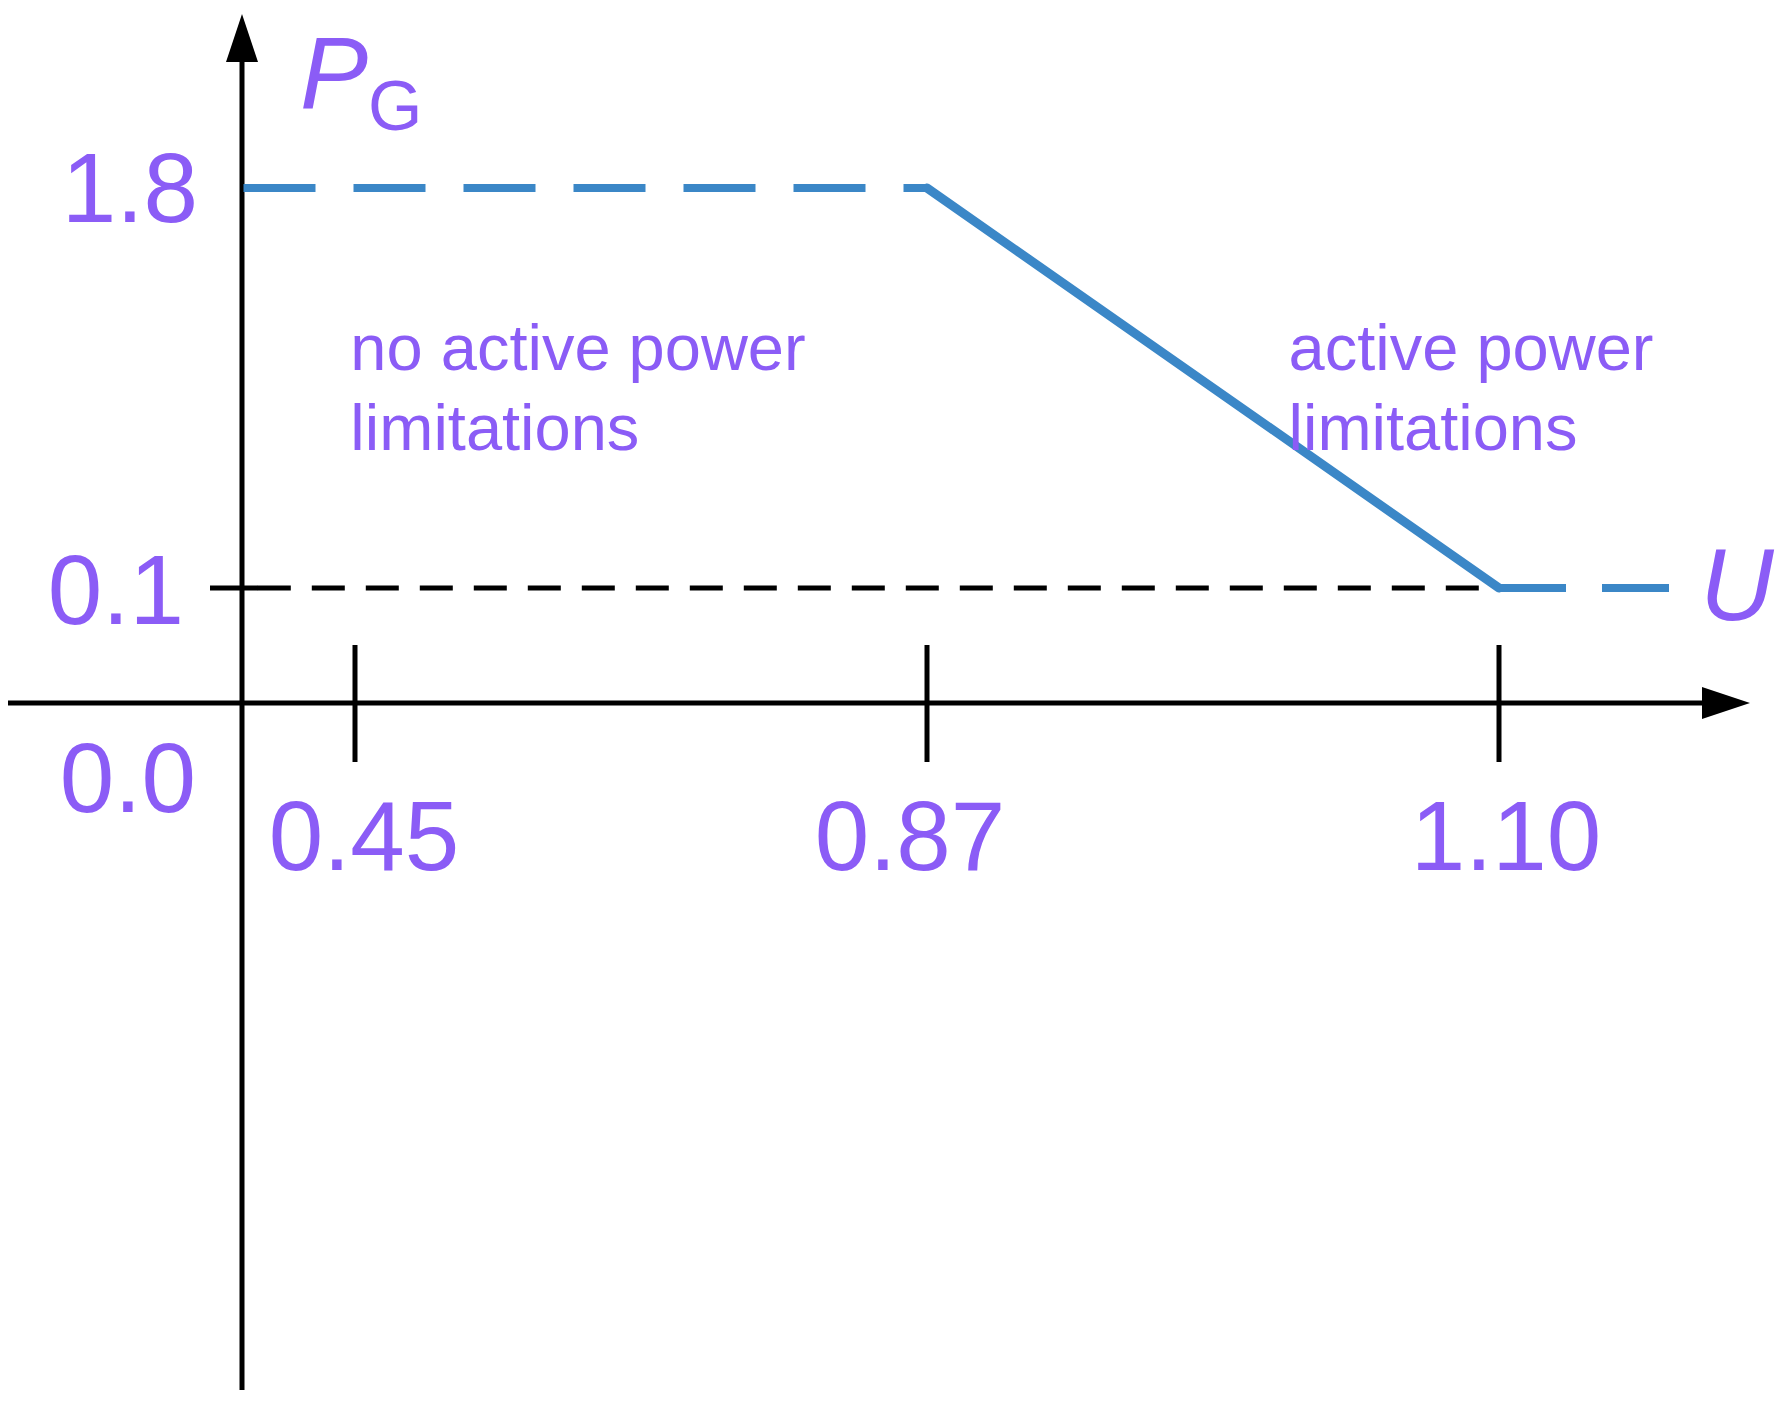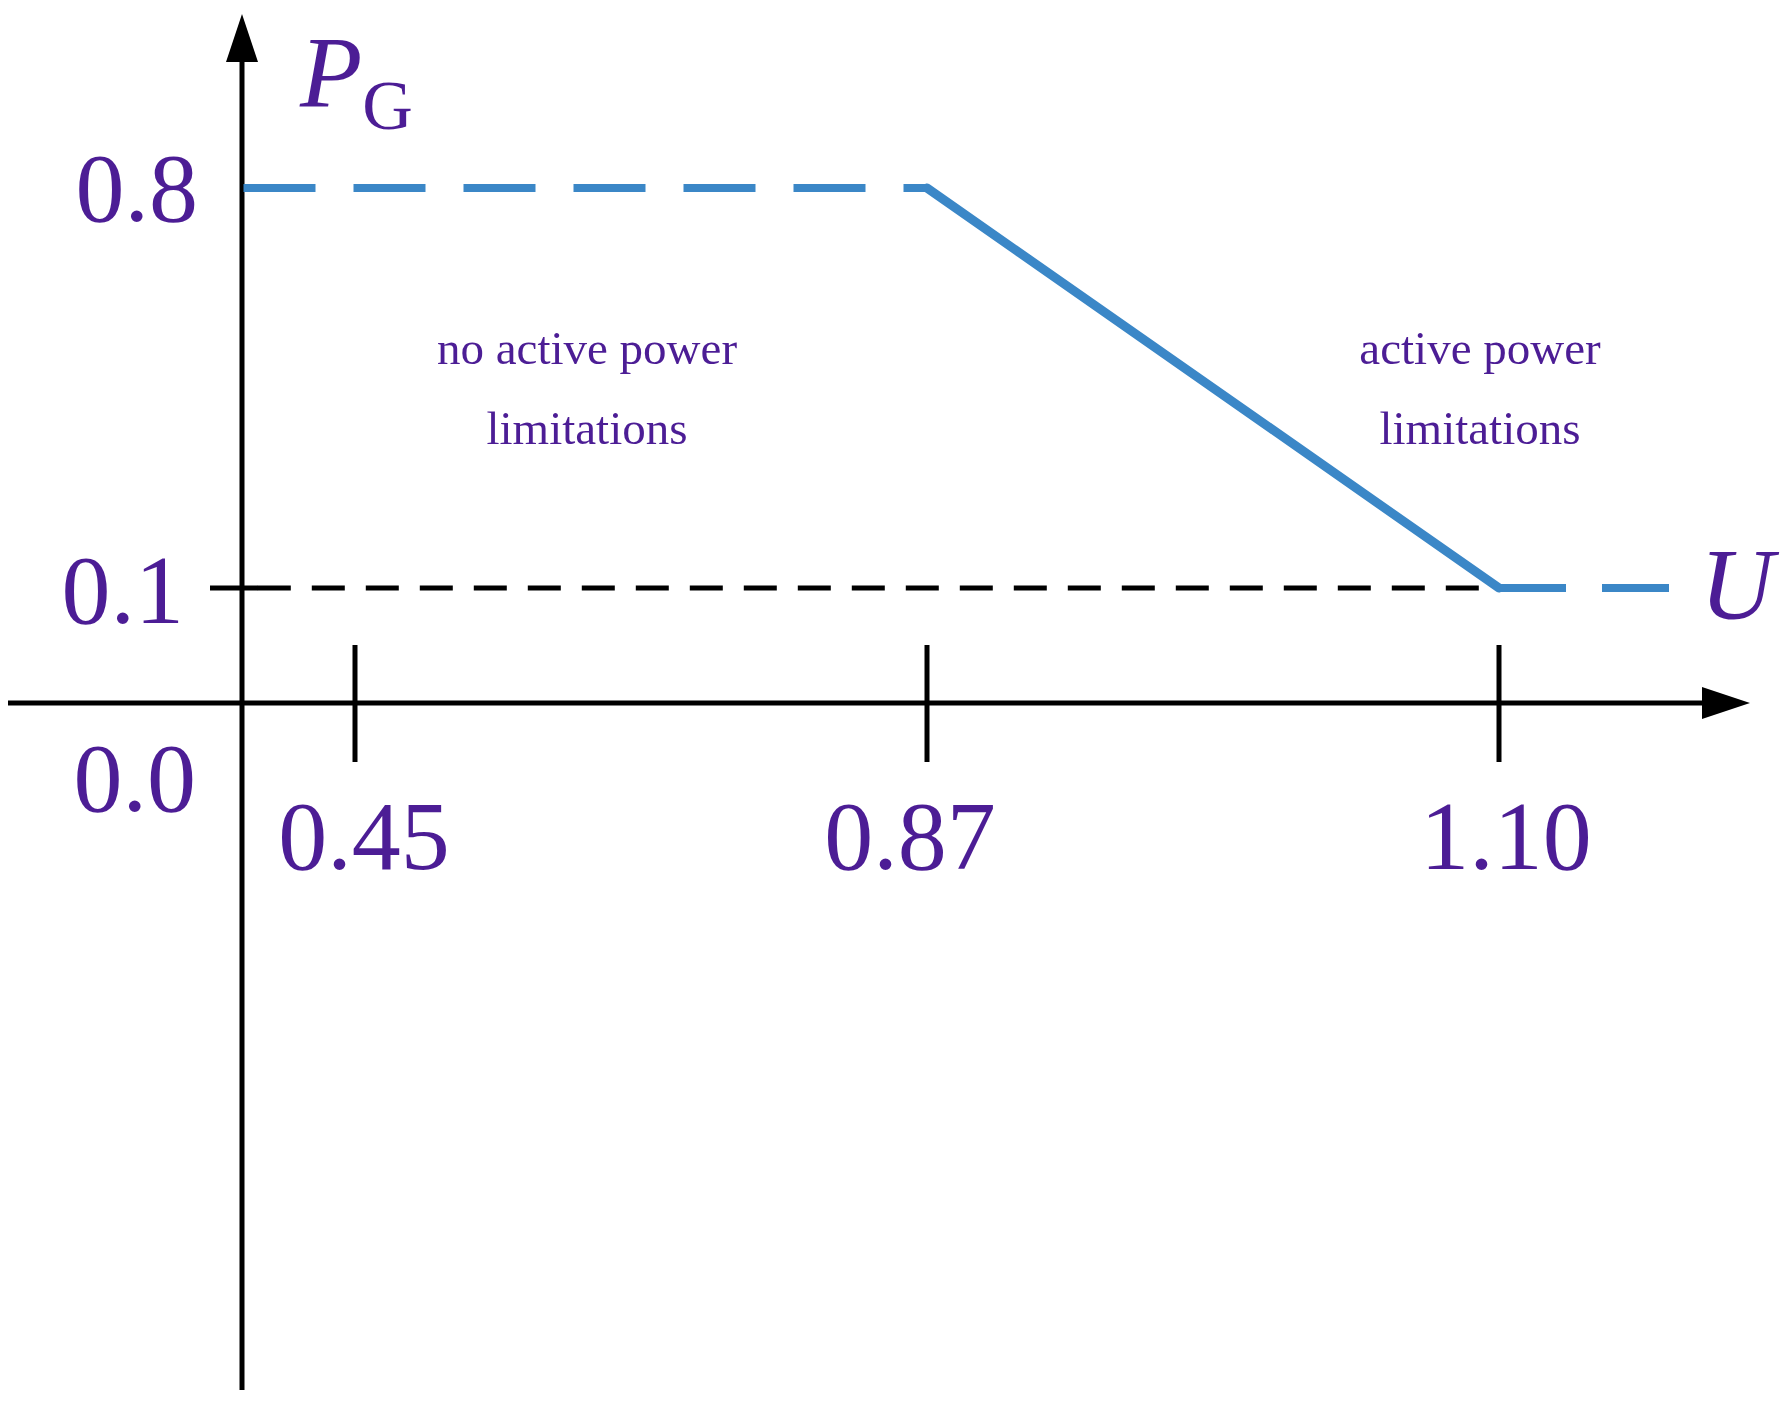--- a/index.html
+++ b/index.html
@@ -1,32 +1,32 @@
 <!DOCTYPE html>
 <html><head>
 <meta charset="utf-8">
 <style>
   html,body{margin:0;padding:0;background:#ffffff;}
   #figure-root{
     position:relative;
     width:1786px;height:1406px;
     background:#ffffff;
-    font-family:Liberation Serif, serif;
-    color:#4c1d95;
+    font-family:Liberation Sans, sans-serif;
+    color:#8b5cf6;
     overflow:hidden;
   }
   #plot{position:absolute;left:0;top:0;width:1786px;height:1406px;}
   .lbl{position:absolute;white-space:nowrap;}
   .num{font-size:98px;line-height:1;}
   .anchor-rc{transform:translate(-100%,-50%);} 
   .anchor-cc{transform:translate(-50%,-50%);}  
   .anchor-lc{transform:translate(0,-50%);}     
   .axis-sym{font-size:102px;font-style:italic;line-height:1;}
   .axis-sub{font-size:70px;font-style:normal;line-height:1;vertical-align:-22px;}
-  .annot{font-size:47px;line-height:80px;text-align:center;margin-left:9px;}
+  .annot{font-size:65px;line-height:80px;text-align:left;}
   .annot span{display:block;}
 </style>
 </head>
 <body>
 
 <div id="figure-root">
 
   <svg id="plot" viewBox="0 0 1786 1406" xmlns="http://www.w3.org/2000/svg">
       <line x1="8" y1="703" x2="1706" y2="703" stroke="#000000" stroke-width="5"></line>
       <polygon points="1750,703 1702,687 1702,719" fill="#000000"></polygon>
@@ -41,21 +41,21 @@
       <polyline points="1499.0,588.0 1670.6,588.0" fill="none" stroke="#3B87C7" stroke-width="8" stroke-linecap="butt" stroke-dasharray="67 36"></polyline>
       <polyline points="257.8,588.0 1496.1,588.0" fill="none" stroke="#000000" stroke-width="5" stroke-linecap="butt" stroke-dasharray="33 21"></polyline>
     </svg>
 
   <div class="lbl axis-sym" style="left:300px;top:22px;">
     <span>P</span><span class="axis-sub">G</span>
   </div>
 
   <div class="lbl axis-sym anchor-lc" style="left:1700px;top:585px;">U</div>
 
-  <div class="lbl num anchor-rc" style="left:198px;top:188px;">0.8</div>
+  <div class="lbl num anchor-rc" style="left:198px;top:188px;">1.8</div>
   <div class="lbl num anchor-rc" style="left:184px;top:590px;">0.1</div>
   <div class="lbl num anchor-rc" style="left:188px;top:778px;margin-left:8px;">0.0</div>
 
   <div class="lbl num anchor-cc" style="left:364px;top:836px;">0.45</div>
   <div class="lbl num anchor-cc" style="left:910px;top:836px;">0.87</div>
   <div class="lbl num anchor-cc" style="left:1506px;top:836px;text-align:center;">1.10</div>
 
   <div class="lbl annot anchor-cc" style="left:578px;top:388px;">
     <span>no active power</span>
     <span>limitations</span>

